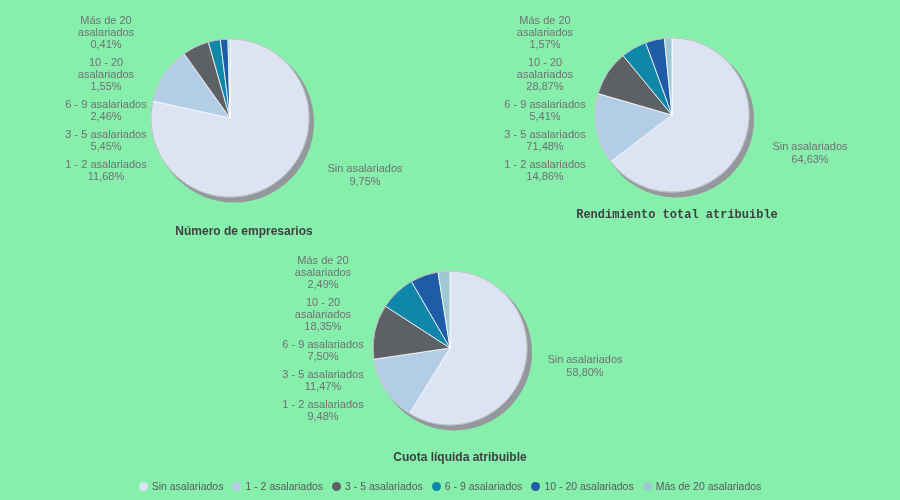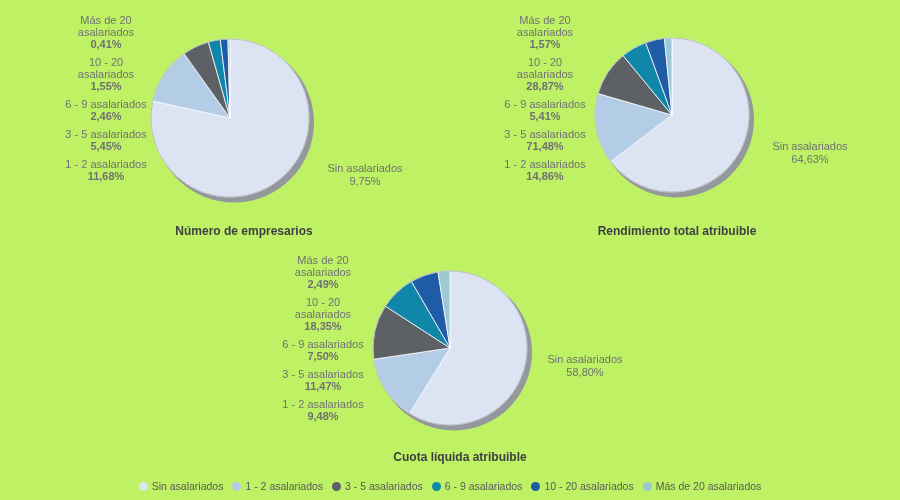--- a/index.html
+++ b/index.html
@@ -1,41 +1,41 @@
 <!DOCTYPE html>
 <html><head>
 <meta charset="utf-8">
 <style>
   html, body { margin: 0; padding: 0; background: #ffffff; }
   .page {
     position: relative;
     width: 900px;
     height: 500px;
-    background: #bef264;
+    background: #86efac;
     font-family: "Liberation Sans", sans-serif;
     overflow: hidden;
   }
   .labels-col {
     position: absolute;
     width: 120px;
     display: flex;
     flex-direction: column;
     gap: 6px;
     align-items: center;
   }
   .lab {
     font-size: 11px;
     line-height: 12px;
     color: #707173;
     text-align: center;
     width: 100%;
   }
   .lab-name { display: block; }
   .lab-name.narrow { display: block; width: 84px; margin: 0 auto; }
-  .lab-pct { display: block; font-weight: bold; }
+  .lab-pct { display: block; }
   .callout {
     position: absolute;
     transform: translateX(-50%);
     text-align: center;
     font-size: 11px;
     line-height: 13px;
     color: #707173;
     white-space: nowrap;
   }
   .callout span { display: block; }
@@ -148,21 +148,21 @@
       <path d="M0,0 L-26.3102923076442,-72.36552023364662 A77,77 0 0 1 -7.583429637091248,-76.62565885484631 Z" fill="#1f5ca8" stroke="#ffffff" stroke-width="0.8"></path>
       <path d="M0,0 L-7.583429637091248,-76.62565885484631 A77,77 0 0 1 5.424506778675771e-14,-77 Z" fill="#9ec8d4" stroke="#ffffff" stroke-width="0.8"></path>
       <circle r="77" fill="none" stroke="#a6abb2" stroke-width="0.8"></circle>
     </svg>
 
   <div class="callout" style="left:810px; top:140px;">
     <span>Sin asalariados</span>
     <span>64,63%</span>
   </div>
 
-  <div class="chart-title" style="left:677px; top:224px;">Rendimiento total atribuible</div>
+  <div class="chart-title" style="left:677px; top:208px;font-family:Liberation Mono, monospace;">Rendimiento total atribuible</div>
 
   <div class="labels-col" style="left:263px; top:254px;">
     <div class="lab">
       <span class="lab-name narrow">Más de 20 asalariados</span>
       <span class="lab-pct">2,49%</span>
     </div>
     <div class="lab">
       <span class="lab-name narrow">10 - 20 asalariados</span>
       <span class="lab-pct">18,35%</span>
     </div>

